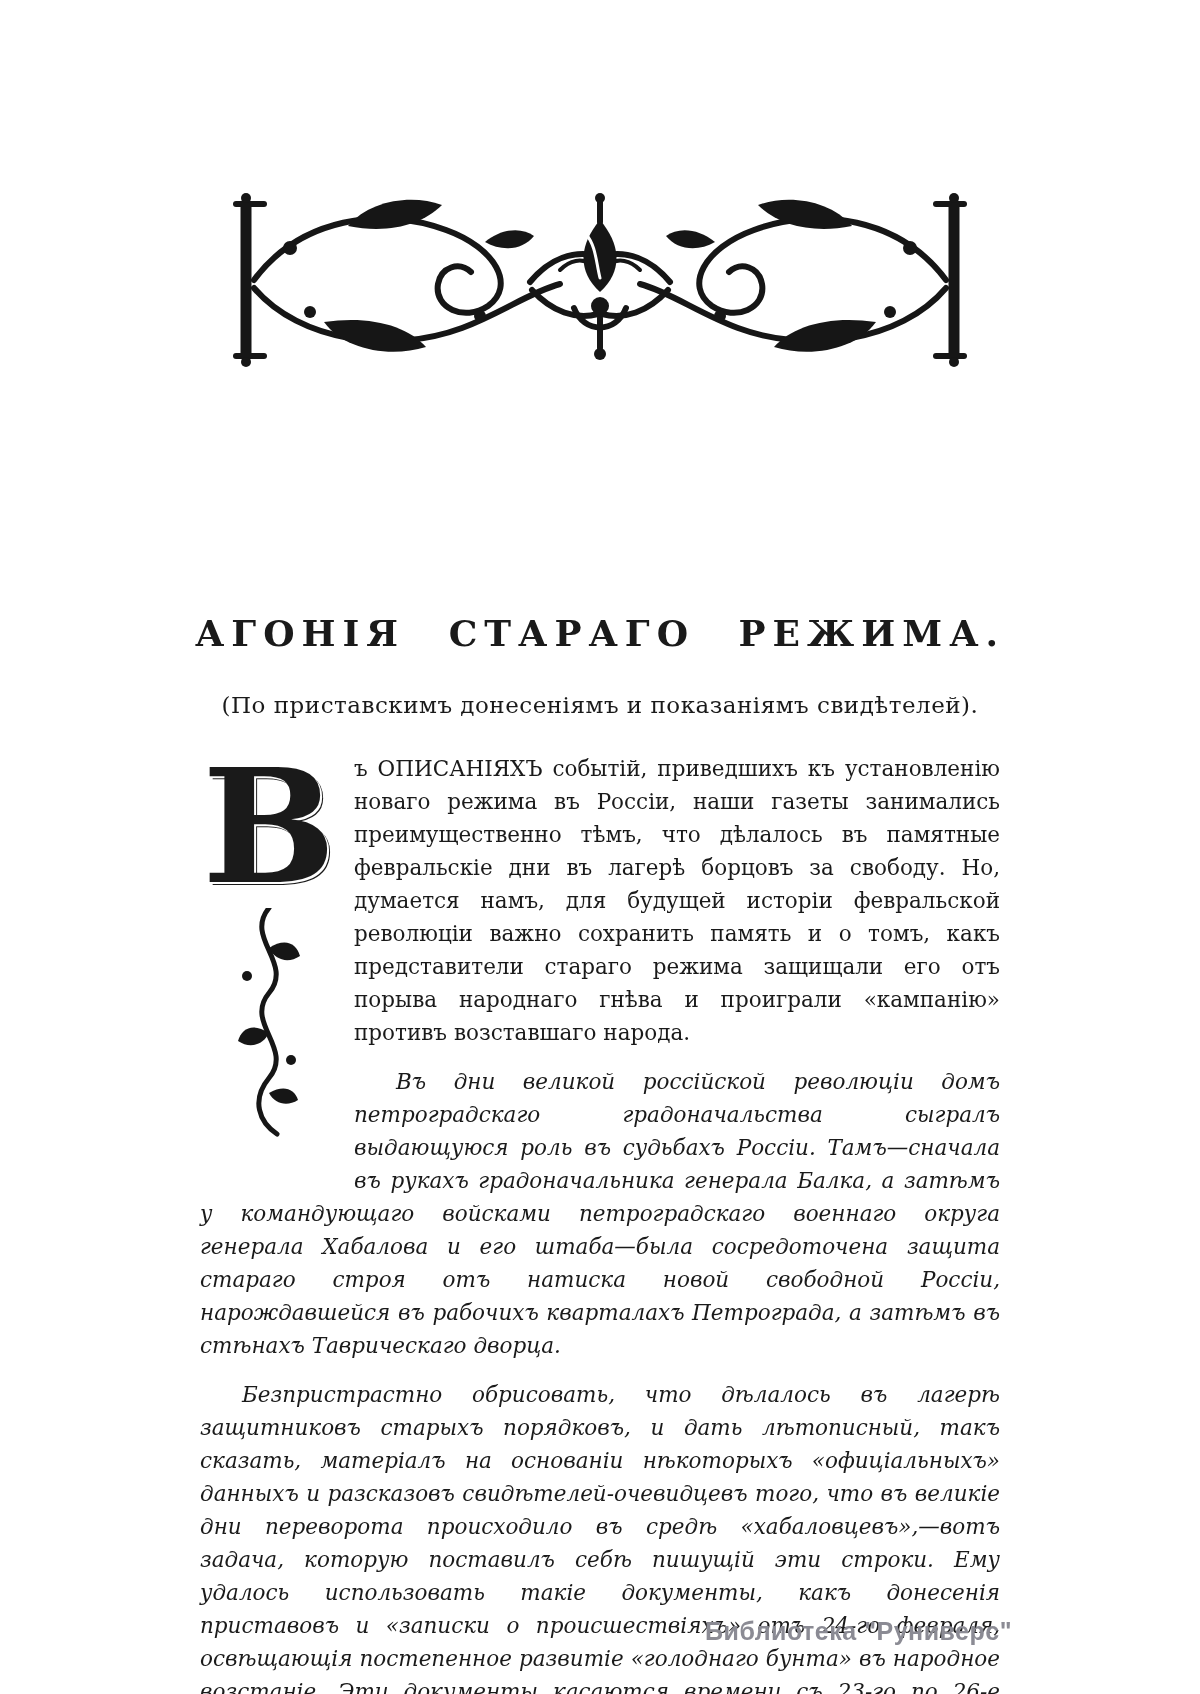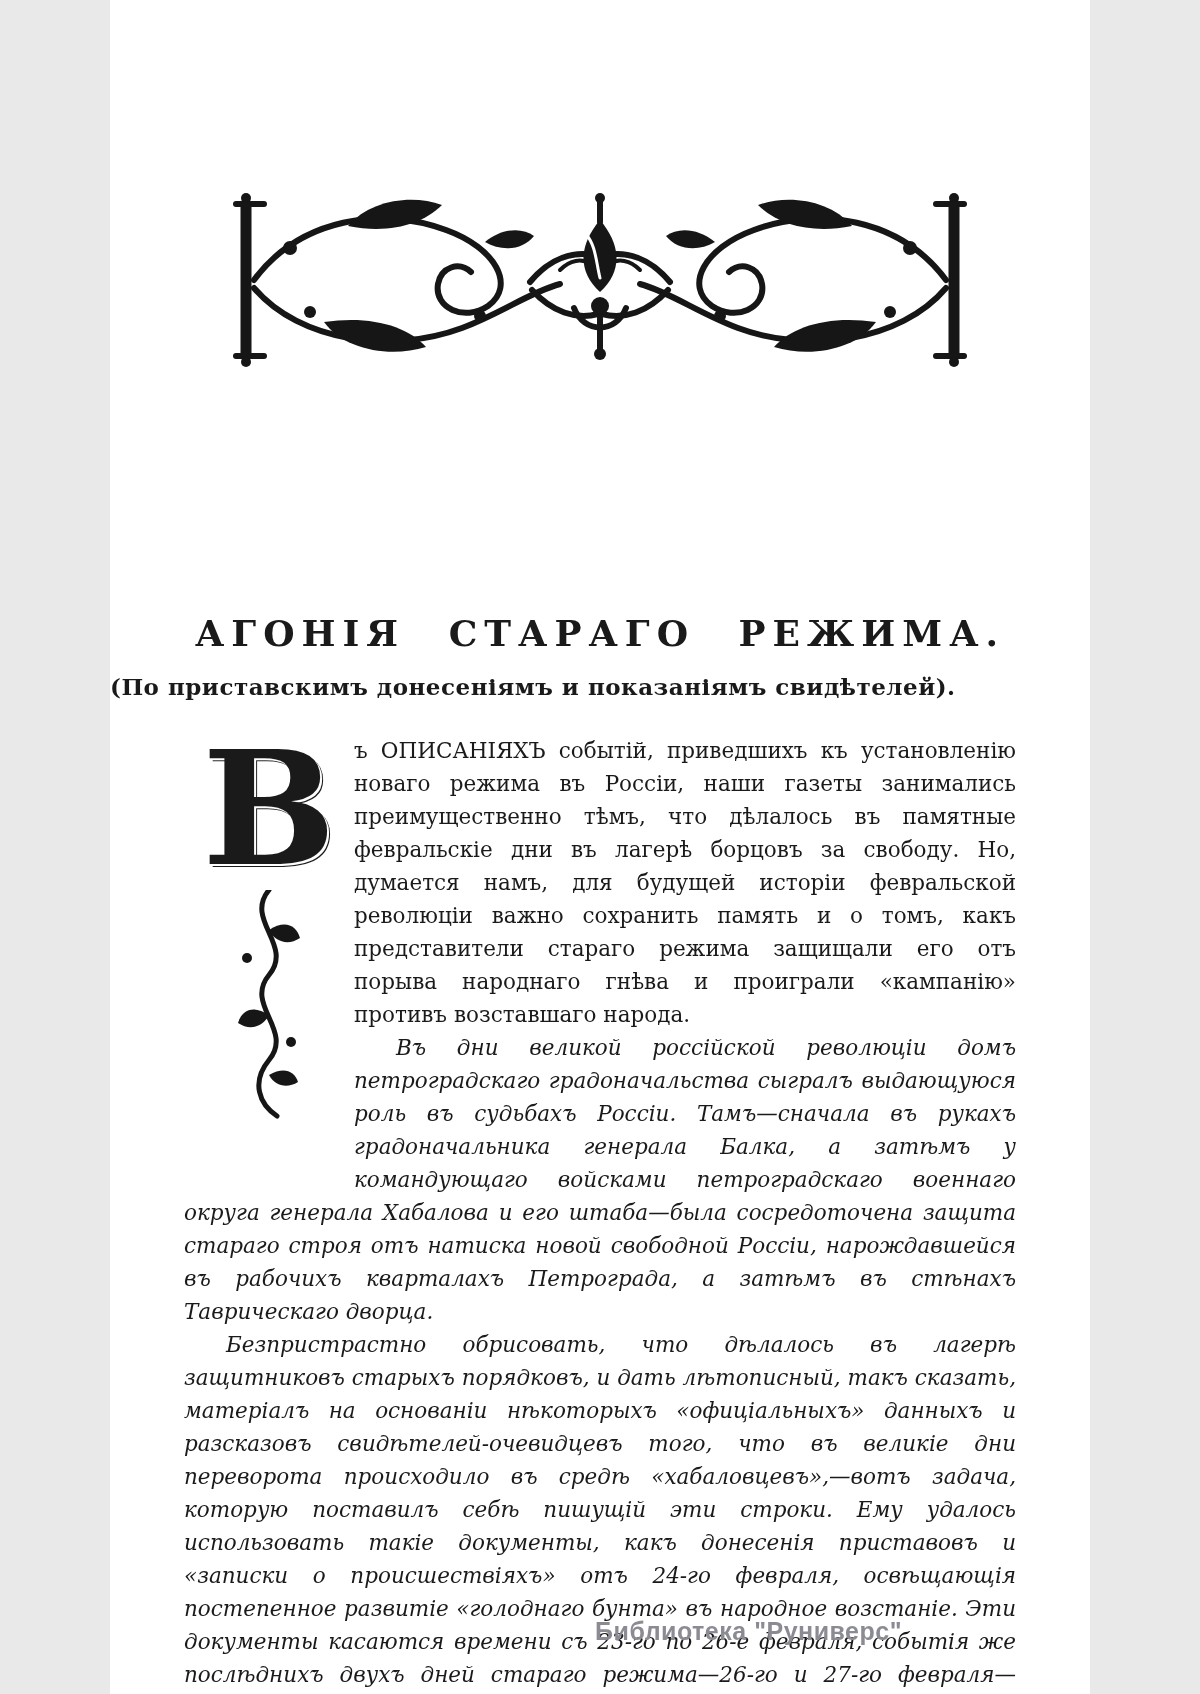--- a/index.html
+++ b/index.html
@@ -2,21 +2,21 @@
 <html style="--ink: #1a1a1a; --wm: #8b8b94;"><head>
 <meta charset="utf-8">
 <style>
   html, body {
     margin: 0;
     padding: 0;
     background: #e9e9e9;
   }
   .page {
     position: relative;
-    width: 980px;
+    width: 1200px;
     height: 1694px;
     margin: 0 auto;
     background: #ffffff;
     overflow: hidden;
     font-family: "DejaVu Serif", serif;
     color: var(--ink, #1a1a1a);
   }
   .ornament {
     width: 740px;
     height: 180px;
@@ -25,34 +25,34 @@
   .page-title {
     margin: 242px 0 0 0;
     text-align: center;
     font-size: 36px;
     font-weight: bold;
     letter-spacing: 7px;
     word-spacing: 24px;
     color: var(--ink, #1a1a1a);
   }
   .subtitle {
-    margin-top: 19px;
+    margin-top: 38px;
+    text-align: center;
     font-size: 23px;
     letter-spacing: 0.5px;
-    font-weight: bold;
   }
   .body-text {
     width: 832px;
     margin: 34px auto 0 auto;
     font-size: 21.5px;
     line-height: 33px;
     text-align: justify;
   }
   .body-text p {
-    margin: 0;
+    margin: 16px;
   }
   .body-text p.indented {
     text-indent: 42px;
     font-style: italic;
   }
   .dropcap-block {
     float: left;
     width: 170px;
     height: 430px;
     text-align: center;

